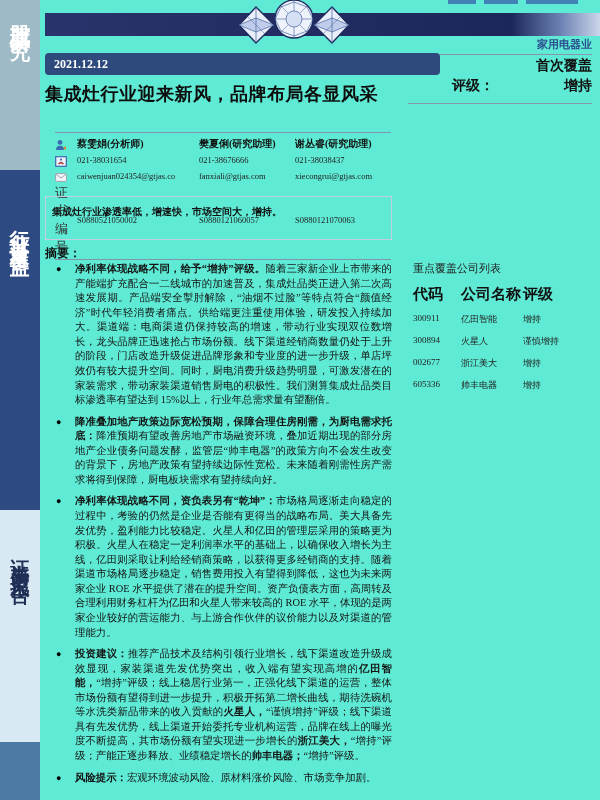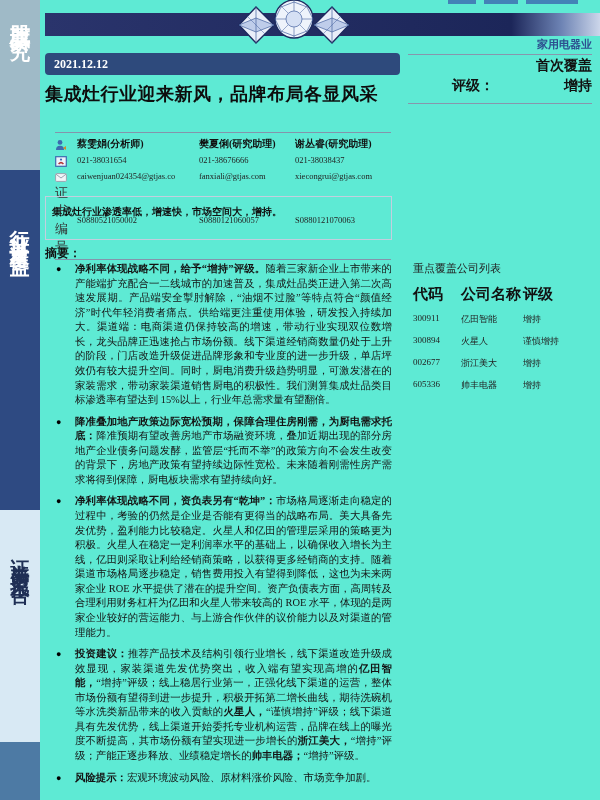--- a/index.html
+++ b/index.html
@@ -34,21 +34,21 @@
   .logo-frag i.f1{ width:28px; } .logo-frag i.f2{ width:34px; } .logo-frag i.f3{ width:52px; }
   
   .industry { position:absolute; right:8px; top:37px; font-size:11px; font-weight:700; color:#2d4f8f; }
   .hr { position:absolute; left:408px; width:184px; height:1px; background:#8896ac; }
   .hr1 { top:54px; } .hr2 { top:103px; }
   .first-coverage { position:absolute; right:8px; top:57px; font-size:14px; font-weight:700; color:#111; }
   .rating-row { position:absolute; left:452px; top:77px; width:140px; font-size:14px; font-weight:700; color:#111; }
   .rating-row .rv { float:right; }
   
   .date-badge {
-    position:absolute; left:45px; top:53px; width:355px; height:22px;
+    position:absolute; left:45px; top:53px; width:395px; height:22px;
     background:#2e4a7c; border-radius:4px; color:#ffffff;
     font-size:12px; font-weight:700; line-height:22px; padding-left:9px;
     font-family:"Liberation Serif","DejaVu Serif",serif;
   }
   .title { position:absolute; left:45px; top:82px; width:352px; font-size:18px; font-weight:700; color:#0d0d0d; letter-spacing:.5px; white-space:nowrap; }
   
   .analysts {
     position:absolute; left:55px; top:132px; width:336px;
     border-top:1px solid #8494ab; border-bottom:1px solid #8494ab;
     padding:3px 0 3px 0;
@@ -186,21 +186,21 @@
       </div>
   </div>
 
   <div class="guide">
     <div class="guide-text">集成灶行业渗透率低，增速快，市场空间大，增持。</div>
   </div>
 
   <div class="summary-label">摘要：</div>
   <ul class="bullets" id="bullets">
       <li><span class="dot">●</span><span class="seg-b">净利率体现战略不同，给予“增持”评级。</span><span class="seg-n">随着三家新企业上市带来的产能端扩充配合一二线城市的加速普及，集成灶品类正进入第二次高速发展期。产品端安全掣肘解除，“油烟不过脸”等特点符合“颜值经济”时代年轻消费者痛点。供给端更注重使用体验，研发投入持续加大。渠道端：电商渠道仍保持较高的增速，带动行业实现双位数增长，龙头品牌正迅速抢占市场份额。线下渠道经销商数量仍处于上升的阶段，门店改造升级促进品牌形象和专业度的进一步升级，单店坪效仍有较大提升空间。同时，厨电消费升级趋势明显，可激发潜在的家装需求，带动家装渠道销售厨电的积极性。我们测算集成灶品类目标渗透率有望达到 15%以上，行业年总需求量有望翻倍。</span></li>
-      <li><span class="dot">●</span><span class="seg-b">降准叠加地产政策边际宽松预期，保障合理住房刚需，为厨电需求托底：</span><span class="seg-n">降准预期有望改善房地产市场融资环境，叠加近期出现的部分房地产企业债务问题发酵，监管层“托而不举”的政策方向不会发生改变的背景下，房地产政策有望持续边际性宽松。未来随着刚需性房产需求将得到保障，厨电板块需求有望持续向好。</span></li>
+      <li><span class="dot">●</span><span class="seg-b">降准叠加地产政策边际宽松预期，保障合理住房刚需，为厨电需求托底：</span><span class="seg-n">降准预期有望改善房地产市场融资环境，叠加近期出现的部分房地产企业债务问题发酵，监管层“帅丰电器”的政策方向不会发生改变的背景下，房地产政策有望持续边际性宽松。未来随着刚需性房产需求将得到保障，厨电板块需求有望持续向好。</span></li>
       <li><span class="dot">●</span><span class="seg-b">净利率体现战略不同，资负表另有“乾坤”：</span><span class="seg-n">市场格局逐渐走向稳定的过程中，考验的仍然是企业是否能有更得当的战略布局。美大具备先发优势，盈利能力比较稳定。火星人和亿田的管理层采用的策略更为积极。火星人在稳定一定利润率水平的基础上，以确保收入增长为主线，亿田则采取让利给经销商策略，以获得更多经销商的支持。随着渠道市场格局逐步稳定，销售费用投入有望得到降低，这也为未来两家企业 ROE 水平提供了潜在的提升空间。资产负债表方面，高周转及合理利用财务杠杆为亿田和火星人带来较高的 ROE 水平，体现的是两家企业较好的营运能力、与上游合作伙伴的议价能力以及对渠道的管理能力。</span></li>
       <li><span class="dot">●</span><span class="seg-b">投资建议：</span><span class="seg-n">推荐产品技术及结构引领行业增长，线下渠道改造升级成效显现，家装渠道先发优势突出，收入端有望实现高增的</span><span class="seg-b">亿田智能，</span><span class="seg-n">“增持”评级；线上稳居行业第一，正强化线下渠道的运营，整体市场份额有望得到进一步提升，积极开拓第二增长曲线，期待洗碗机等水洗类新品带来的收入贡献的</span><span class="seg-b">火星人，</span><span class="seg-n">“谨慎增持”评级；线下渠道具有先发优势，线上渠道开始委托专业机构运营，品牌在线上的曝光度不断提高，其市场份额有望实现进一步增长的</span><span class="seg-b">浙江美大，</span><span class="seg-n">“增持”评级；产能正逐步释放、业绩稳定增长的</span><span class="seg-b">帅丰电器；</span><span class="seg-n">“增持”评级。</span></li>
       <li><span class="dot">●</span><span class="seg-b">风险提示：</span><span class="seg-n">宏观环境波动风险、原材料涨价风险、市场竞争加剧。</span></li>
     </ul>
 
   <div class="cov">
     <div class="cov-title">重点覆盖公司列表</div>
     <div class="cov-head" id="cov-head">
         <span>代码</span>
         <span>公司名称</span>

